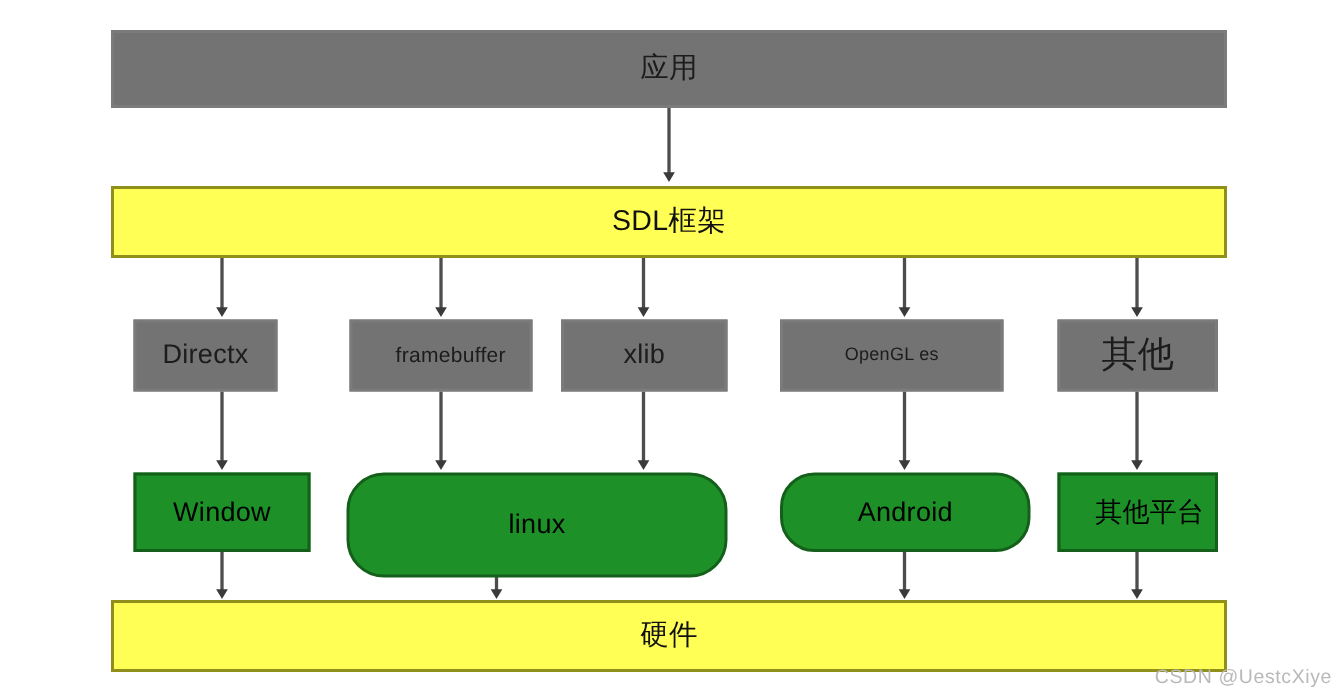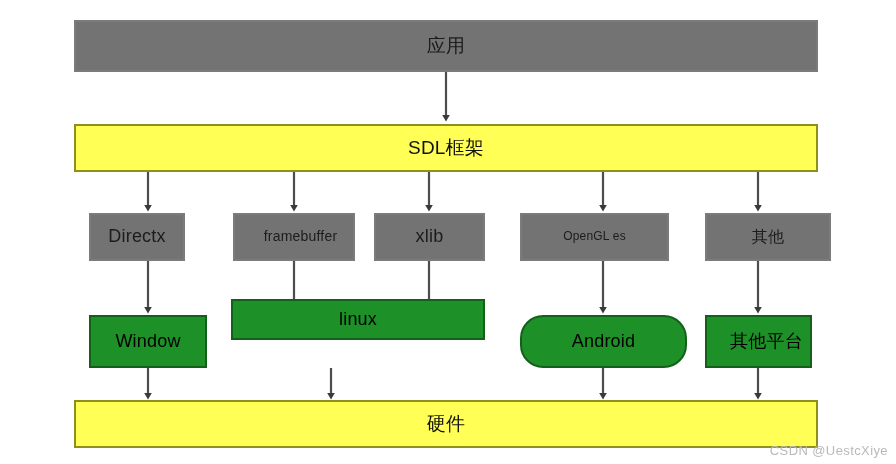--- a/index.html
+++ b/index.html
@@ -117,28 +117,28 @@
   </div>
   <div class="node plain" style="left:233px; top:213px; width:122px; height:48px; font-size:14px;padding-left:13px;">
     <span class="node-label">framebuffer</span>
   </div>
   <div class="node plain" style="left:374px; top:213px; width:111px; height:48px; font-size:18px;">
     <span class="node-label">xlib</span>
   </div>
   <div class="node plain" style="left:520px; top:213px; width:149px; height:48px; font-size:12px;">
     <span class="node-label">OpenGL es</span>
   </div>
-  <div class="node plain" style="left:705px; top:213px; width:126px; height:48px; font-size:16px;justify-content:center;">
+  <div class="node plain" style="left:705px; top:213px; width:107px; height:48px; font-size:24px;justify-content:center;">
     <span class="node-label">其他</span>
   </div>
 
   <div class="node green" style="left:89px; top:315px; width:118px; height:53px; font-size:18px;">
     <span class="node-label">Window</span>
   </div>
-  <div class="node green" style="left:231px; top:299px; width:254px; height:41px; font-size:18px;">
+  <div class="node green" style="left:231px; top:315px; width:254px; height:70px; font-size:18px;border-radius:25px;">
     <span class="node-label">linux</span>
   </div>
   <div class="node green" style="left:520px; top:315px; width:167px; height:53px; font-size:18px;border-radius:23px;">
     <span class="node-label">Android</span>
   </div>
   <div class="node green" style="left:705px; top:315px; width:107px; height:53px; font-size:18px;padding-left:16px;">
     <span class="node-label">其他平台</span>
   </div>
 
   <div class="node yellow" style="left:74px; top:400px; width:744px; height:48px; font-size:19px;">

